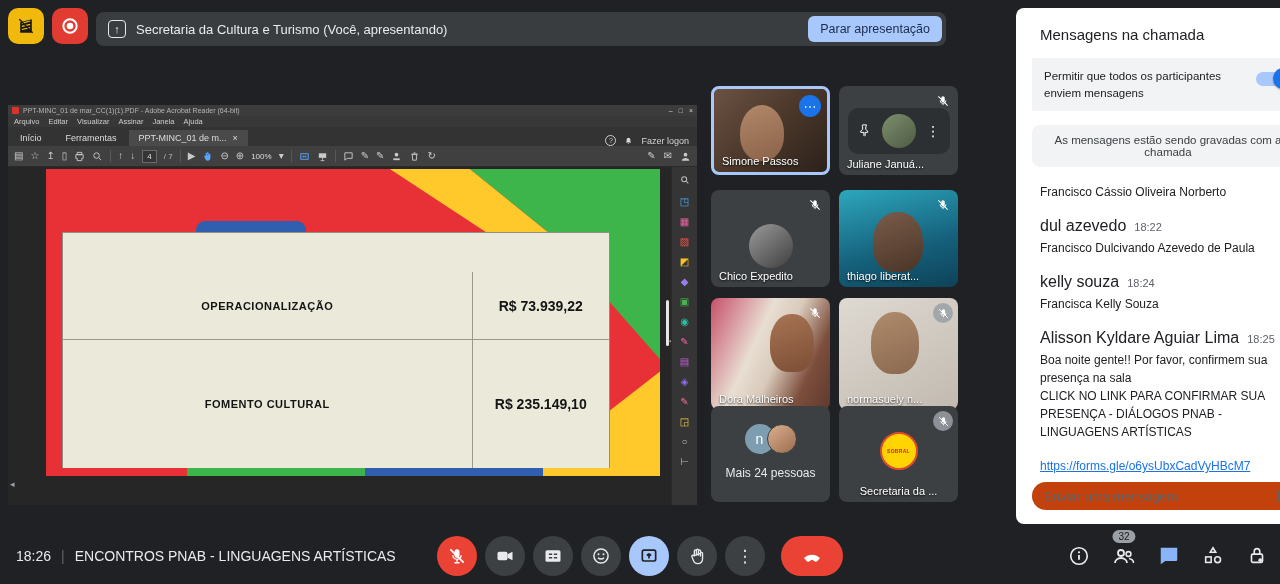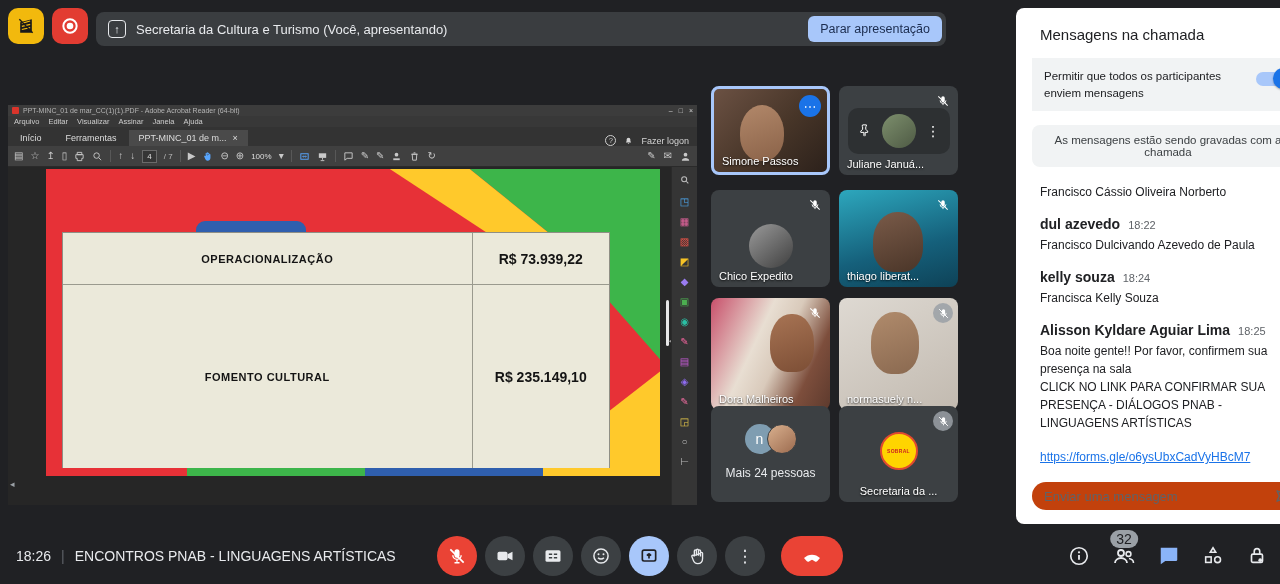--- a/index.html
+++ b/index.html
@@ -53,21 +53,21 @@
   .sl-yellow-band{position:absolute;left:0;top:0;width:100%;height:100%;
             background:#ffc92b;clip-path:polygon(56% 0,69% 0,82% 21%,72% 21%);}
   .sl-yellow-corner{position:absolute;left:0;top:0;width:100%;height:100%;
             background:#ffc92b;clip-path:polygon(91% 80%,100% 66%,100% 100%,91% 100%);}
   .sl-blue{position:absolute;left:150px;top:52px;width:110px;height:20px;background:#2f5fae;border-radius:9px;}
   .sl-title{position:absolute;left:28px;top:13px;background:#ffeb00;color:#000;
             font-weight:bold;font-size:27px;letter-spacing:.5px;padding:1px 10px;font-family:"Liberation Sans",sans-serif;}
   .sl-table{position:absolute;left:16px;top:63px;width:548px;height:237px;background:#ebe9da;border:1px solid #8f8f85;display:flex;flex-direction:column;}
   .sl-row{display:flex;border-bottom:1px solid #9a9a8e;}
   .sl-row:last-child{border-bottom:none;}
-  .sl-row1{height:52px;}
+  .sl-row1{height:68px;margin-top:39px;}
   .sl-row2{flex:1;justify-content:space-between;}
   .sl-cell-l{width:75%;border-right:1px solid #9a9a8e;display:flex;align-items:center;justify-content:center;
              font-weight:bold;font-size:11px;letter-spacing:.5px;color:#141414;}
   .sl-cell-r{flex:1;display:flex;align-items:center;justify-content:center;font-weight:bold;font-size:14px;color:#141414;}
   .sl-strip{position:absolute;left:0;bottom:0;width:100%;height:8px;display:flex;}
   .sl-strip div{height:100%;}
   .seg-red{width:23%;background:#e73137;}
   .seg-green{width:29%;background:#3db54a;}
   .seg-blue{width:29%;background:#2f5fae;}
   .seg-yellow{flex:1;background:#ffc92b;}
@@ -112,42 +112,42 @@
   .chat-close{font-size:20px;color:#5f6368;cursor:pointer;line-height:1;}
   .perm{margin:4px 16px 0;background:#f1f3f4;border-radius:0;padding:10px 12px;display:flex;align-items:flex-start;gap:10px;}
   .perm-label{font-size:11.5px;line-height:1.45;color:#202124;flex:1;}
   .toggle{position:relative;width:36px;height:14px;border-radius:8px;background:#a8c7fa;margin-top:4px;flex:none;cursor:pointer;}
   .knob{position:absolute;right:-2px;top:-4px;width:21px;height:21px;border-radius:50%;background:#1a73e8;color:#fff;
         display:flex;align-items:center;justify-content:center;font-size:11px;box-shadow:0 1px 2px rgba(0,0,0,.3);}
   .rec-note{margin:14px 16px 0;background:#f1f3f4;border-radius:8px;padding:9px 8px;font-size:11.5px;color:#3c4043;text-align:center;}
   .msgs{margin:16px 16px 16px 24px;font-size:12px;line-height:1.5;}
   .msg{margin-bottom:13px;}
   .msg-head{display:flex;align-items:baseline;gap:8px;}
-  .sender{font-weight:bold;font-size:14px;color:#202124;}
+  .sender{font-weight:normal;font-size:16px;color:#202124;}
   .mtime{font-size:11px;color:#5f6368;}
   .mtext{white-space:pre-line;color:#202124;margin-top:1px;}
   .mlink{display:inline-block;margin-top:16px;color:#1a73e8;font-size:12px;text-decoration:underline;word-break:break-all;cursor:pointer;}
   .chat-input{position:absolute;left:16px;right:16px;bottom:14px;height:28px;background:#c2410c;border-radius:20px;
               display:flex;align-items:center;padding:0 12px;}
   .chat-input input{flex:1;border:none;background:transparent;outline:none;font-size:13px;color:#202124;font-family:inherit;}
   .chat-input input::placeholder{color:#5f6368;}
   .send-btn{cursor:pointer;display:flex;}
 
   
   .bbar{position:absolute;left:0;right:0;bottom:0;height:56px;display:flex;align-items:center;}
   .bb-left{position:absolute;left:16px;display:flex;align-items:center;gap:10px;font-size:14px;color:#e8eaed;white-space:nowrap;}
   .bb-div{color:#5f6368;}
   .controls{position:absolute;left:50%;transform:translateX(-50%);display:flex;align-items:center;gap:8px;}
   .cbtn{width:40px;height:40px;border-radius:50%;background:#3c4043;display:flex;align-items:center;justify-content:center;cursor:pointer;border:none;}
   .cbtn.red{background:#ea4335;}
   .cbtn.active{background:#a8c7fa;}
   .endcall{width:62px;height:40px;border-radius:20px;background:#ea4335;display:flex;align-items:center;justify-content:center;cursor:pointer;margin-left:8px;}
   .bb-right{position:absolute;right:12px;display:flex;align-items:center;gap:22px;}
   .bb-right .ric{cursor:pointer;display:flex;position:relative;}
-  .badge{position:absolute;top:-14px;left:50%;transform:translateX(-50%);background:#9aa0a6;color:#202124;font-size:14px;
+  .badge{position:absolute;top:-14px;left:50%;transform:translateX(-50%);background:#9aa0a6;color:#202124;font-size:10px;
          border-radius:9px;padding:1px 6px;}
   .dots-big{font-size:17px;color:#e8eaed;}
 </style>
 </head>
 <body>
 
 <div class="stage">
 
   <div class="app-btn app-yellow">
     <svg width="20" height="20" viewBox="0 0 24 24">

